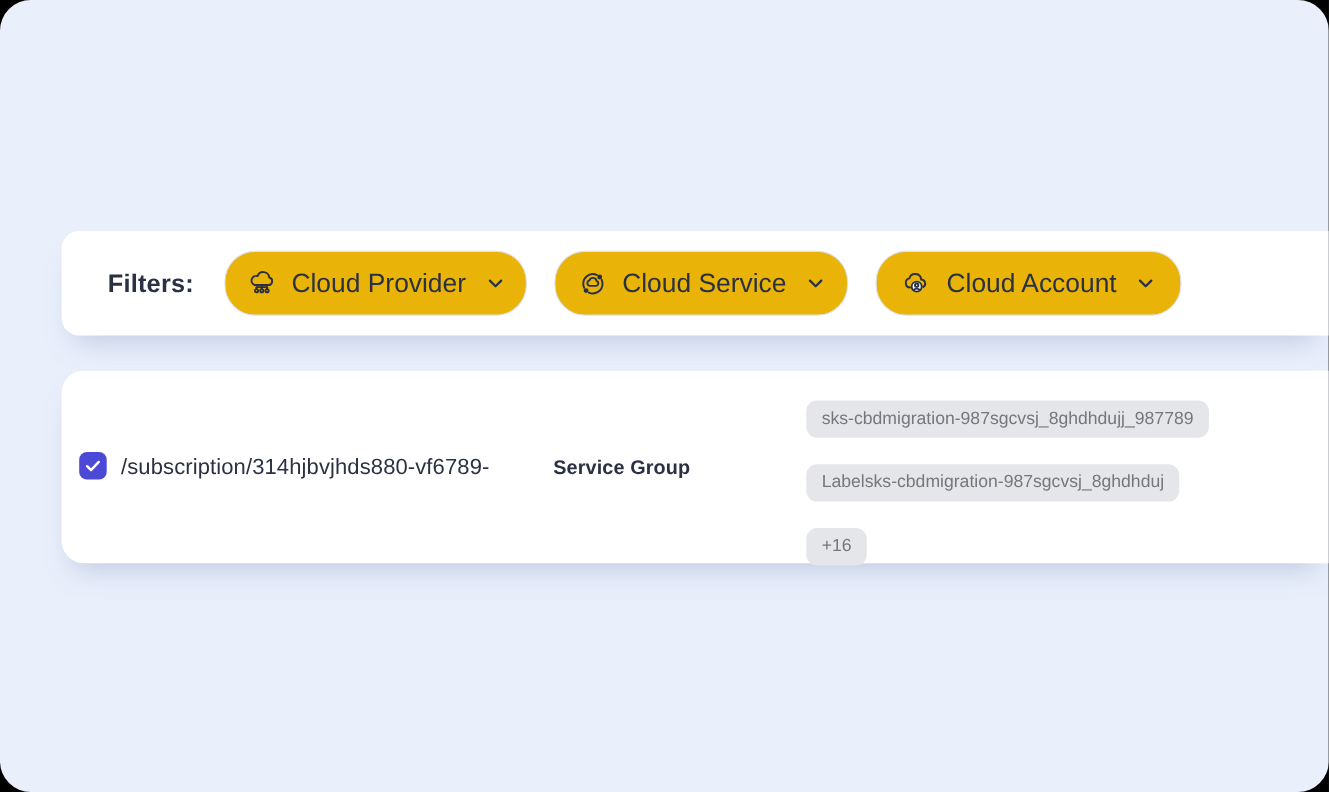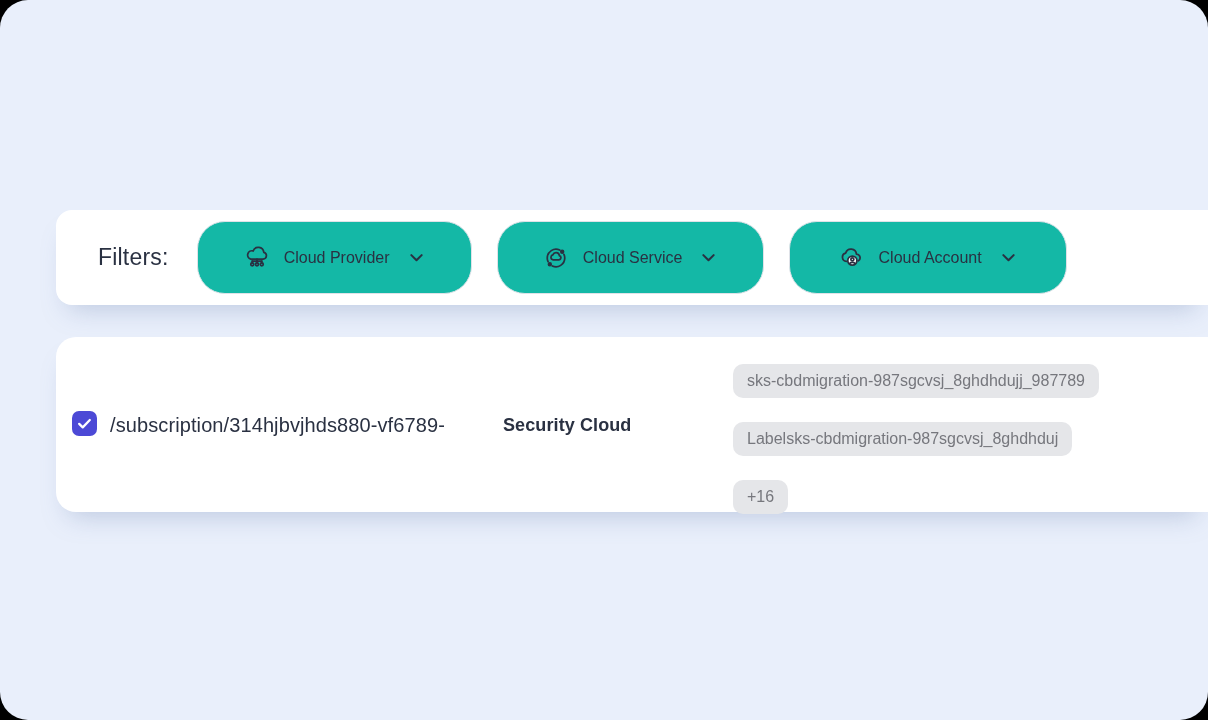--- a/index.html
+++ b/index.html
@@ -27,40 +27,40 @@
     background: #FFFFFF;
     border-radius: 16px 0 0 16px;
     box-shadow: 0 16px 26px -12px rgba(105, 128, 175, 0.35);
     display: flex;
     align-items: center;
     padding-left: 42px;
     box-sizing: border-box;
   }
   .filters-label {
     font-size: 23px;
-    font-weight: 400;
+    font-weight: 700;
     color: #2A3142;
     margin-right: 28px;
     letter-spacing: 0.2px;
   }
   .filter-buttons {
     display: flex;
     gap: 25px;
     align-items: center;
   }
   .filter-btn {
-    height: 73px;
-    background: #14b8a6;
+    height: 59px;
+    background: #eab308;
     border: 1.5px solid #DFE2E8;
     border-radius: 28px;
     display: inline-flex;
     align-items: center;
     justify-content: center;
     gap: 13px;
-    font-size: 16px;
+    font-size: 24px;
     font-weight: 500;
     color: #2A3142;
     cursor: pointer;
     box-sizing: border-box;
     padding: 0 10px;
   }
   .filter-btn.w1 { width: 275px; }
   .filter-btn.w2 { width: 278px; }
   .filter-btn.w3 { width: 267px; }
   .filter-btn .icon svg { display: block; }
@@ -204,21 +204,21 @@
     <div class="checkbox">
       <span style="display:flex;">
         <svg width="17" height="17" viewBox="0 0 24 24" fill="none" stroke="#FFFFFF" stroke-width="3.2" stroke-linecap="round" stroke-linejoin="round">
           <path d="M4.5 12.5l5 5 10-10.5"></path>
         </svg>
       </span>
     </div>
 
     <span class="resource-path">/subscription/314hjbvjhds880-vf6789-</span>
 
-    <span class="resource-type">Security Cloud</span>
+    <span class="resource-type">Service Group</span>
 
     <div class="tag-list">
       <span class="tag">sks-cbdmigration-987sgcvsj_8ghdhdujj_987789</span>
       <span class="tag">Labelsks-cbdmigration-987sgcvsj_8ghdhduj</span>
       <span class="tag">+16</span>
     </div>
 
   </div>
 
 </div>

